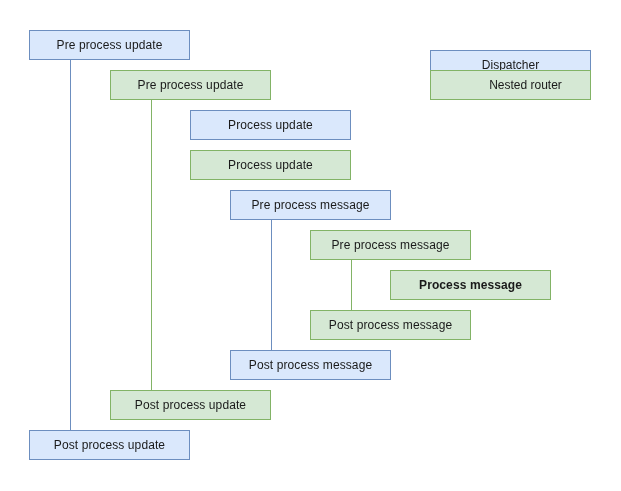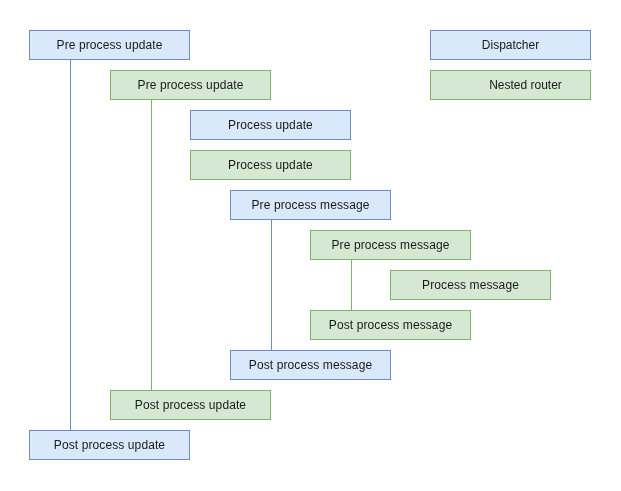--- a/index.html
+++ b/index.html
@@ -56,40 +56,41 @@
     display: flex;
     align-items: center;
     justify-content: center;
     font-size: 12px;
     color: #1a1a1a;
     white-space: nowrap;
   }
   .legend-node.dispatcher {
     background: #dae8fc;
     border-color: #6c8ebf;
+    margin-top: 20px;
   }
   .legend-node.nested {
     background: #d5e8d4;
     border-color: #82b366;
   }
 </style>
 </head>
 <body>
 
 <div id="diagram-canvas">
     <div class="connector" style="left: 70px; top: 60px; height: 370px; background: rgb(108, 142, 191);"></div>
     <div class="connector" style="left: 151px; top: 100px; height: 290px; background: rgb(130, 179, 102);"></div>
     <div class="connector" style="left: 271px; top: 220px; height: 130px; background: rgb(108, 142, 191);"></div>
     <div class="connector" style="left: 351px; top: 260px; height: 50px; background: rgb(130, 179, 102);"></div>
     <div class="node dispatcher" style="left: 29px; top: 30px; width: 161px; height: 30px;">Pre process update</div>
     <div class="node nested" style="left: 110px; top: 70px; width: 161px; height: 30px;">Pre process update</div>
     <div class="node dispatcher" style="left: 190px; top: 110px; width: 161px; height: 30px;">Process update</div>
     <div class="node nested" style="left: 190px; top: 150px; width: 161px; height: 30px;">Process update</div>
     <div class="node dispatcher" style="left: 230px; top: 190px; width: 161px; height: 30px;">Pre process message</div>
     <div class="node nested" style="left: 310px; top: 230px; width: 161px; height: 30px;">Pre process message</div>
-    <div class="node nested" style="left: 390px; top: 270px; width: 161px; height: 30px;">Process message</div>
+    <div class="node nested" style="left: 390px; top: 270px; width: 161px; height: 30px; font-weight: bold;">Process message</div>
     <div class="node nested" style="left: 310px; top: 310px; width: 161px; height: 30px;">Post process message</div>
     <div class="node dispatcher" style="left: 230px; top: 350px; width: 161px; height: 30px;">Post process message</div>
     <div class="node nested" style="left: 110px; top: 390px; width: 161px; height: 30px;">Post process update</div>
     <div class="node dispatcher" style="left: 29px; top: 430px; width: 161px; height: 30px;">Post process update</div>
     <div class="legend-node dispatcher" style="left: 430px; top: 30px; width: 161px; height: 30px;">Dispatcher</div>
     <div class="legend-node nested" style="left: 430px; top: 70px; width: 161px; height: 30px; padding-left: 30px;">Nested router</div>
   </div>
 
 </body></html>

